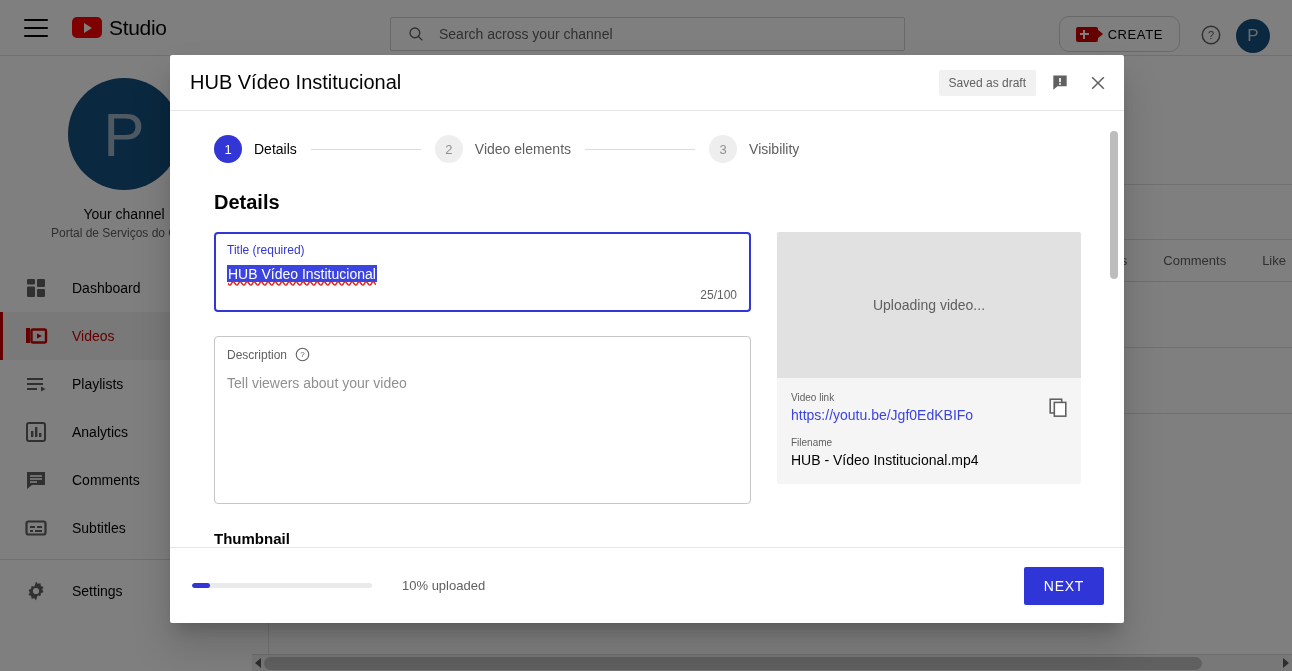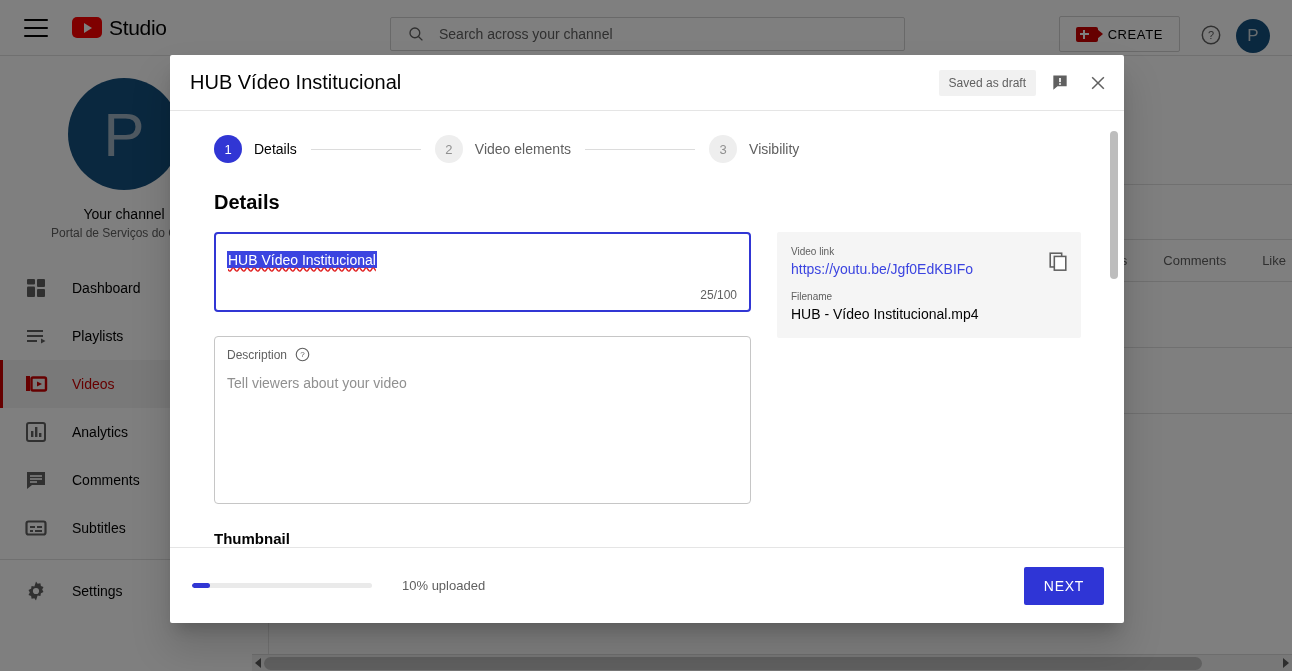--- a/index.html
+++ b/index.html
@@ -30,21 +30,21 @@
     border-top: 5px solid transparent; border-bottom: 5px solid transparent; margin-left: 2px; }
   .brand-text { font-size: 21px; letter-spacing: -0.3px; color: #030303; font-weight: 400; }
 
   .searchwrap { position: absolute; left: 390px; top: 17px; width: 515px; height: 34px;
     border: 1px solid #d3d3d3; border-radius: 2px; display: flex; align-items: center;
     background: #fff; }
   .search-icon { margin-left: 16px; margin-right: 14px; width: 18px; height: 18px; flex: 0 0 auto; }
   .search-ph { font-size: 14px; color: #606060; }
 
   .create-btn { position: absolute; right: 112px; top: 16px; height: 36px;
-    border: 1px solid #d3d3d3; border-radius: 2px; background: #fff;
+    border: 1px solid #d3d3d3; border-radius: 10px; background: #fff;
     display: flex; align-items: center; padding: 0 16px; gap: 10px; cursor: pointer; }
   .cam { width: 22px; height: 15px; background: #cc0000; border-radius: 2px; position: relative; }
   .cam::after { content: ""; position: absolute; right: -5px; top: 2px; width: 0; height: 0;
     border-top: 5.5px solid transparent; border-bottom: 5.5px solid transparent;
     border-left: 6px solid #cc0000; }
   .cam .plus { position: absolute; left: 4px; top: 3px; width: 9px; height: 9px; }
   .cam .plus::before, .cam .plus::after { content: ""; position: absolute; background: #fff; }
   .cam .plus::before { left: 3.5px; top: 0; width: 2px; height: 9px; }
   .cam .plus::after { left: 0; top: 3.5px; width: 9px; height: 2px; }
   .create-label { font-size: 13px; font-weight: 500; letter-spacing: .6px; color: #030303; }
@@ -237,37 +237,37 @@
         <div class="navitem">
           <svg class="navicon" viewBox="0 0 24 24" fill="#606060">
             <rect x="3" y="3" width="8" height="5.5" rx="1"></rect>
               <rect x="13" y="3" width="8" height="8" rx="1"></rect>
             <rect x="3" y="10.5" width="8" height="10.5" rx="1"></rect>
               <rect x="13" y="13" width="8" height="8" rx="1"></rect>
           </svg>
           <span class="label">Dashboard</span>
         </div>
 
+        <div class="navitem active">
+          <svg class="navicon" viewBox="0 0 24 24">
+            <rect x="2" y="4" width="4" height="15" fill="#cc0000"></rect>
+            <rect x="7.5" y="5.5" width="14.5" height="13" rx="1.5" fill="none" stroke="#cc0000" stroke-width="2.4"></rect>
+            <path d="M13 9.5 L18 12 L13 14.5 Z" fill="#cc0000"></path>
+          </svg>
+          <span class="label">Videos</span>
+        </div>
+
         <div class="navitem">
           <svg class="navicon" fill="none" stroke="#606060" stroke-width="2" viewBox="0 0 24 24">
             <line x1="3" y1="7" x2="19" y2="7"></line>
               <line x1="3" y1="12" x2="19" y2="12"></line>
             <line x1="3" y1="17" x2="13" y2="17"></line>
             <path d="M17 14.5 L21.5 17 L17 19.5 Z" fill="#606060" stroke="none"></path>
           </svg>
           <span class="label">Playlists</span>
-        </div>
-
-        <div class="navitem active">
-          <svg class="navicon" viewBox="0 0 24 24">
-            <rect x="2" y="4" width="4" height="15" fill="#cc0000"></rect>
-            <rect x="7.5" y="5.5" width="14.5" height="13" rx="1.5" fill="none" stroke="#cc0000" stroke-width="2.4"></rect>
-            <path d="M13 9.5 L18 12 L13 14.5 Z" fill="#cc0000"></path>
-          </svg>
-          <span class="label">Videos</span>
         </div>
 
         <div class="navitem">
           <svg class="navicon" viewBox="0 0 24 24">
             <rect x="3" y="3" width="18" height="18" rx="2" fill="none" stroke="#606060" stroke-width="2"></rect>
             <rect x="7" y="11" width="2.4" height="6" fill="#606060"></rect>
             <rect x="11" y="7" width="2.4" height="10" fill="#606060"></rect>
             <rect x="15" y="13" width="2.4" height="4" fill="#606060"></rect>
           </svg>
           <span class="label">Analytics</span>
@@ -363,20 +363,21 @@
             <div class="name">Visibility</div>
           </div>
         </div>
 
         <div class="section-title">Details</div>
 
         <div class="cols">
           <div class="leftcol">
 
             <div class="field focused title-field">
+              <div class="field-label">Title (required)</div>
               <div class="title-value">HUB  Vídeo Institucional</div>
               <div class="char-count">25/100</div>
             </div>
 
             <div class="field desc-field">
               <div class="desc-head">
                 <span class="field-label">Description</span>
                 <svg class="help-sm" viewBox="0 0 24 24">
                   <circle cx="12" cy="12" r="10" fill="none" stroke="#606060" stroke-width="1.8"></circle>
                   <text x="12" y="16.5" font-size="13" fill="#606060" text-anchor="middle" font-family="Liberation Sans, sans-serif">?</text>
@@ -386,20 +387,23 @@
             </div>
 
             <div class="thumb-block">
               <div class="thumb-title">Thumbnail</div>
               <div class="thumb-desc">Select or upload a picture that shows what's in your video. A good thumbnail stands out and</div>
             </div>
           </div>
 
           <div class="rightcol">
             <div class="vid-card">
+              <div class="vid-preview">
+                <span>Uploading video...</span>
+              </div>
               <div class="vid-meta">
                 <div class="meta-label">Video link</div>
                 <div class="meta-link">https://youtu.be/Jgf0EdKBIFo</div>
                 <svg class="copy-icon" viewBox="0 0 24 24">
                   <rect x="3.5" y="3.5" width="12.5" height="15" fill="none" stroke="#606060" stroke-width="1.7"></rect>
                   <rect x="8" y="7" width="12.5" height="15" fill="#fff" stroke="#606060" stroke-width="1.7"></rect>
                 </svg>
                 <div class="meta-gap"></div>
                 <div class="meta-label">Filename</div>
                 <div class="meta-value">HUB - Vídeo Institucional.mp4</div>

